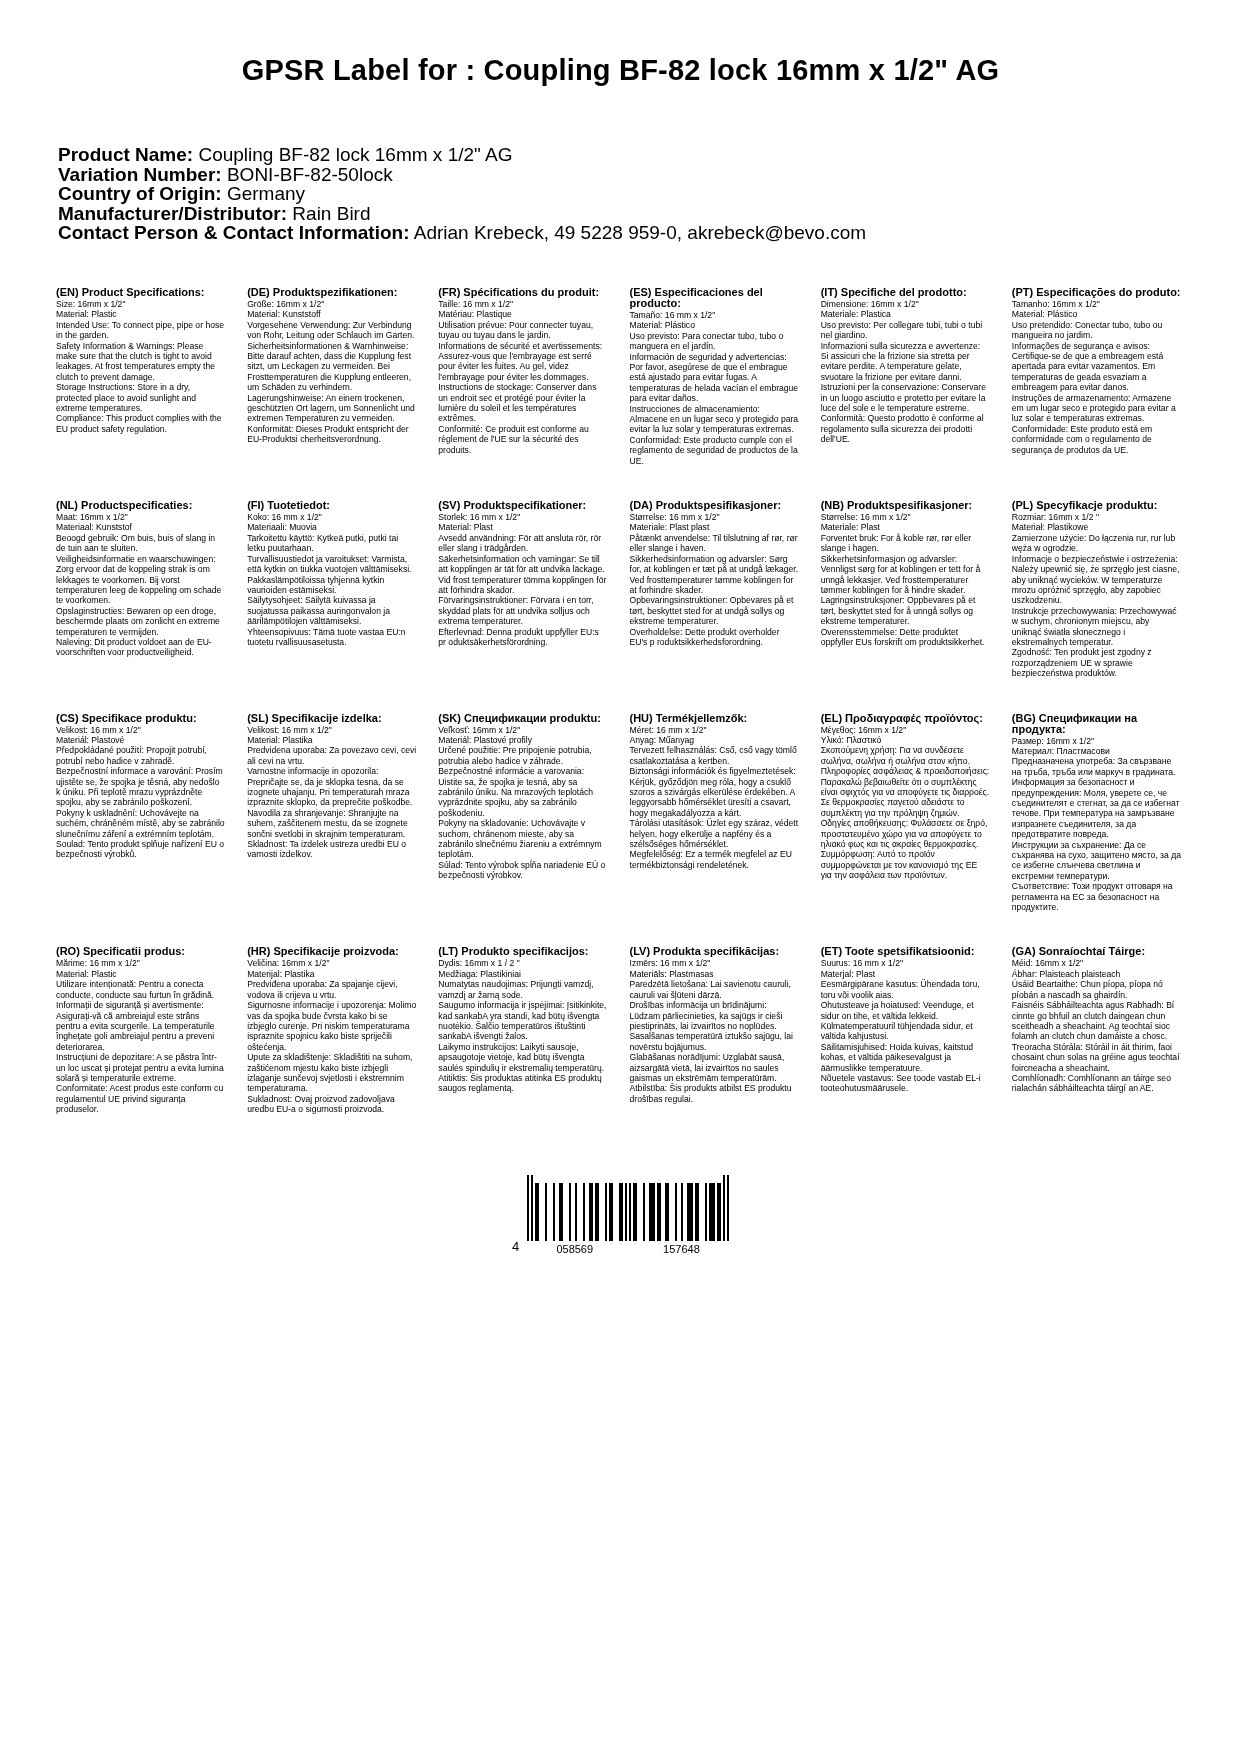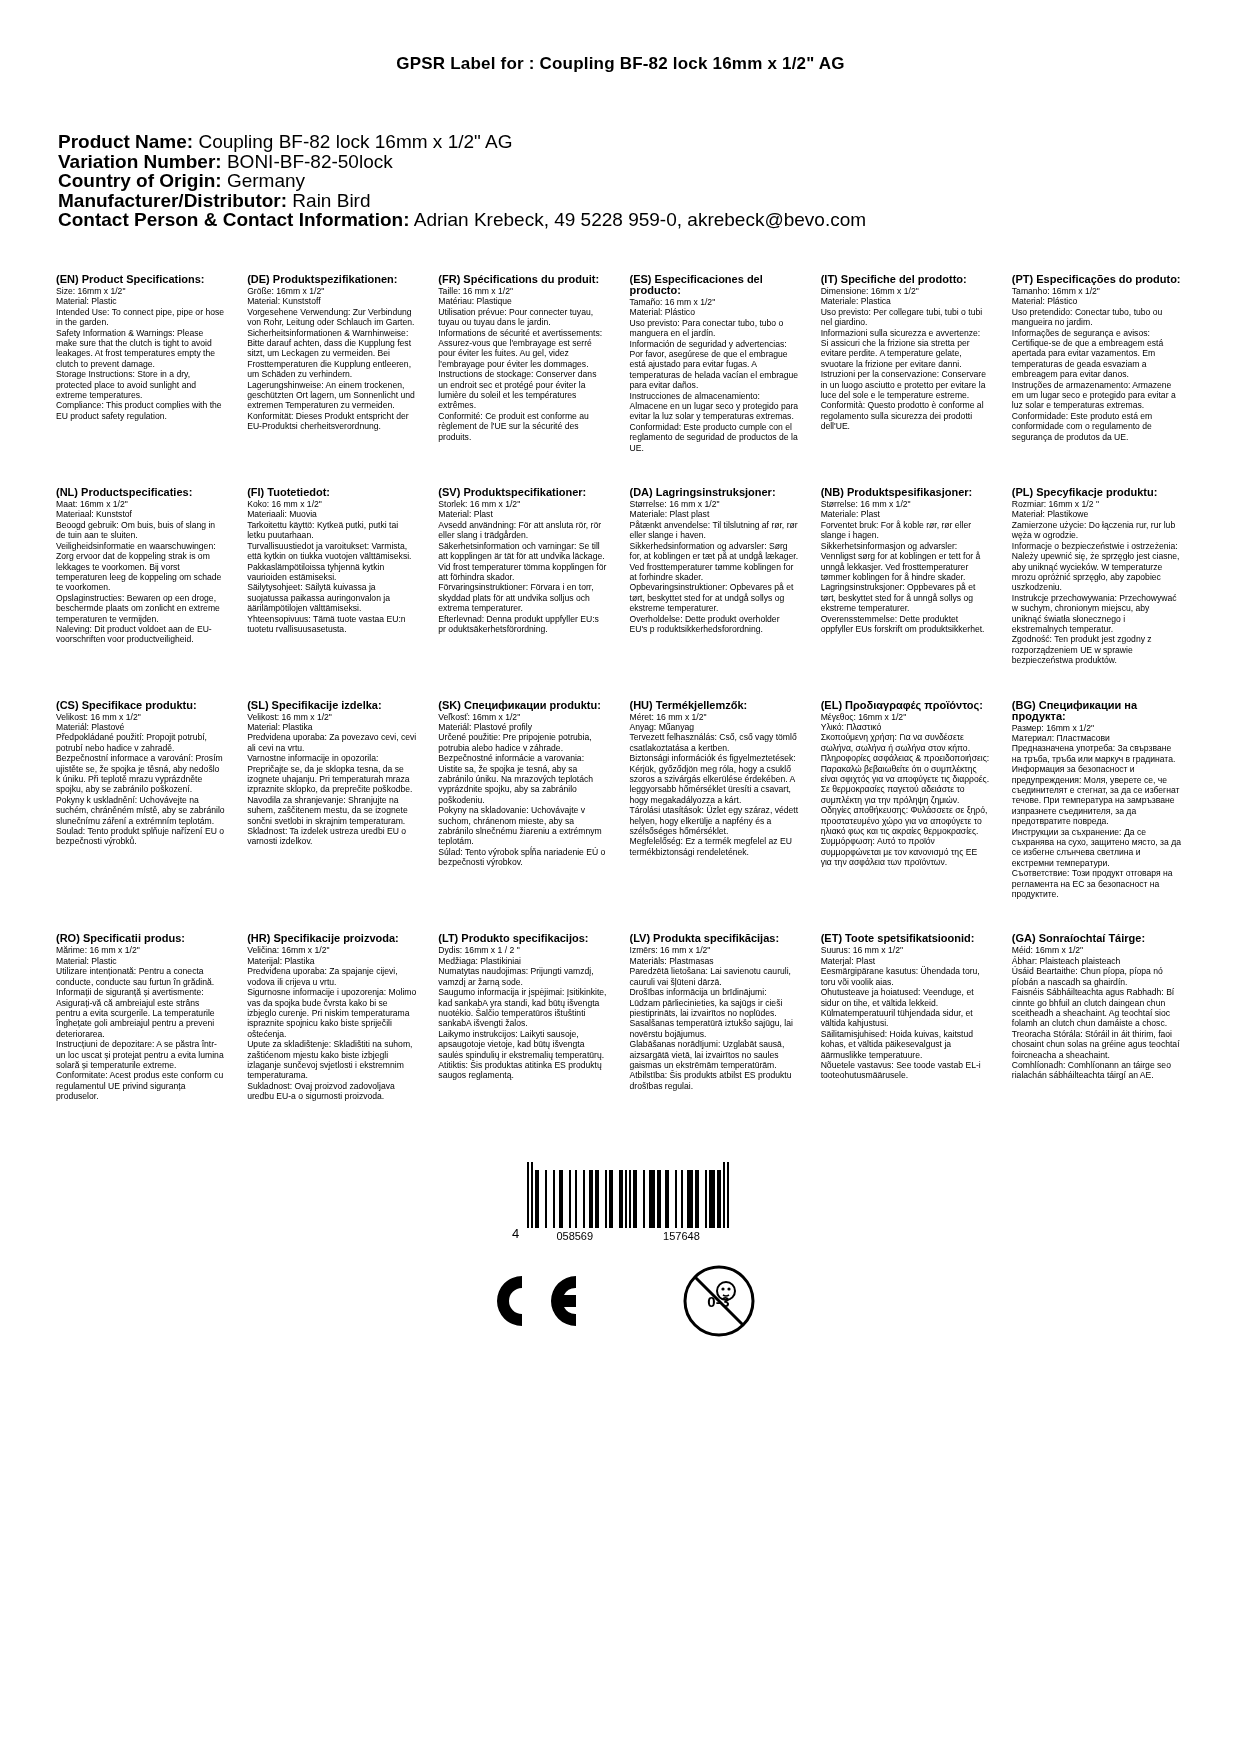--- a/index.html
+++ b/index.html
@@ -16,21 +16,21 @@
   }
   .page {
     width: 1241px;
     min-height: 1754px;
     box-sizing: border-box;
     padding: 44px 56px 20px 56px;
     position: relative;
   }
   .doc-title {
     text-align: center;
-    font-size: 17px;
+    font-size: 29px;
     font-weight: bold;
     letter-spacing: 0.2px;
     margin: 10px 0 0 0;
     padding: 0 40px;
   }
   .meta {
     margin-top: 58px;
     margin-left: 2px;
     font-size: 19px;
     line-height: 19.6px;
@@ -248,21 +248,21 @@
     <div class="cell">
       <span class="head">(SV) Produktspecifikationer:</span>
       <span class="body">Storlek: 16 mm x 1/2"
 Material: Plast
 Avsedd användning: För att ansluta rör, rör eller slang i trädgården.
 Säkerhetsinformation och varningar: Se till att kopplingen är tät för att undvika läckage. Vid frost temperaturer tömma kopplingen för att förhindra skador.
 Förvaringsinstruktioner: Förvara i en torr, skyddad plats för att undvika solljus och extrema temperaturer.
 Efterlevnad: Denna produkt uppfyller EU:s pr oduktsäkerhetsförordning.</span>
     </div>
     <div class="cell">
-      <span class="head">(DA) Lagringsinstruksjoner:</span>
+      <span class="head">(DA) Produktspesifikasjoner:</span>
       <span class="body">Størrelse: 16 mm x 1/2"
 Materiale: Plast plast
 Påtænkt anvendelse: Til tilslutning af rør, rør eller slange i haven.
 Sikkerhedsinformation og advarsler: Sørg for, at koblingen er tæt på at undgå lækager. Ved frosttemperaturer tømme koblingen for at forhindre skader.
 Opbevaringsinstruktioner: Opbevares på et tørt, beskyttet sted for at undgå sollys og ekstreme temperaturer.
 Overholdelse: Dette produkt overholder EU's p roduktsikkerhedsforordning.</span>
     </div>
     <div class="cell">
       <span class="head">(NB) Produktspesifikasjoner:</span>
       <span class="body">Størrelse: 16 mm x 1/2"
@@ -460,33 +460,14 @@
             <span class="tall" style="width: 2px;"></span>
           </div>
         <div class="bc-digits">
           <span>058569</span>
           <span>157648</span>
         </div>
       </div>
     </div>
   </div>
 
-  <div class="marks">
-    <div class="ce">
-      <svg width="96" height="62" viewBox="0 0 96 62" aria-hidden="true">
-        <path d="M36 6 A25 25 0 1 0 36 56 L36 44 A13 13 0 1 1 36 18 Z" fill="#000"></path>
-        <path d="M90 6 A25 25 0 1 0 90 56 L90 44 A13 13 0 0 1 78 37 L90 37 L90 25 L78 25 A13 13 0 0 1 90 18 Z" fill="#000"></path>
-      </svg>
-    </div>
-    <div class="age">
-      <svg width="74" height="74" viewBox="0 0 74 74" aria-hidden="true">
-        <circle cx="37" cy="37" r="34" fill="#fff" stroke="#000" stroke-width="3"></circle>
-        <path d="M13 13 L61 61" stroke="#000" stroke-width="3"></path>
-        <circle cx="44" cy="27" r="9" fill="#fff" stroke="#000" stroke-width="2"></circle>
-        <circle cx="41" cy="25" r="1.6" fill="#000"></circle>
-        <circle cx="47" cy="25" r="1.6" fill="#000"></circle>
-        <path d="M41 31 Q44 33 47 31" stroke="#000" stroke-width="1.6" fill="none"></path>
-      </svg>
-      <span class="txt">0-3</span>
-    </div>
-  </div>
 
 </div>
 
 </body></html>

